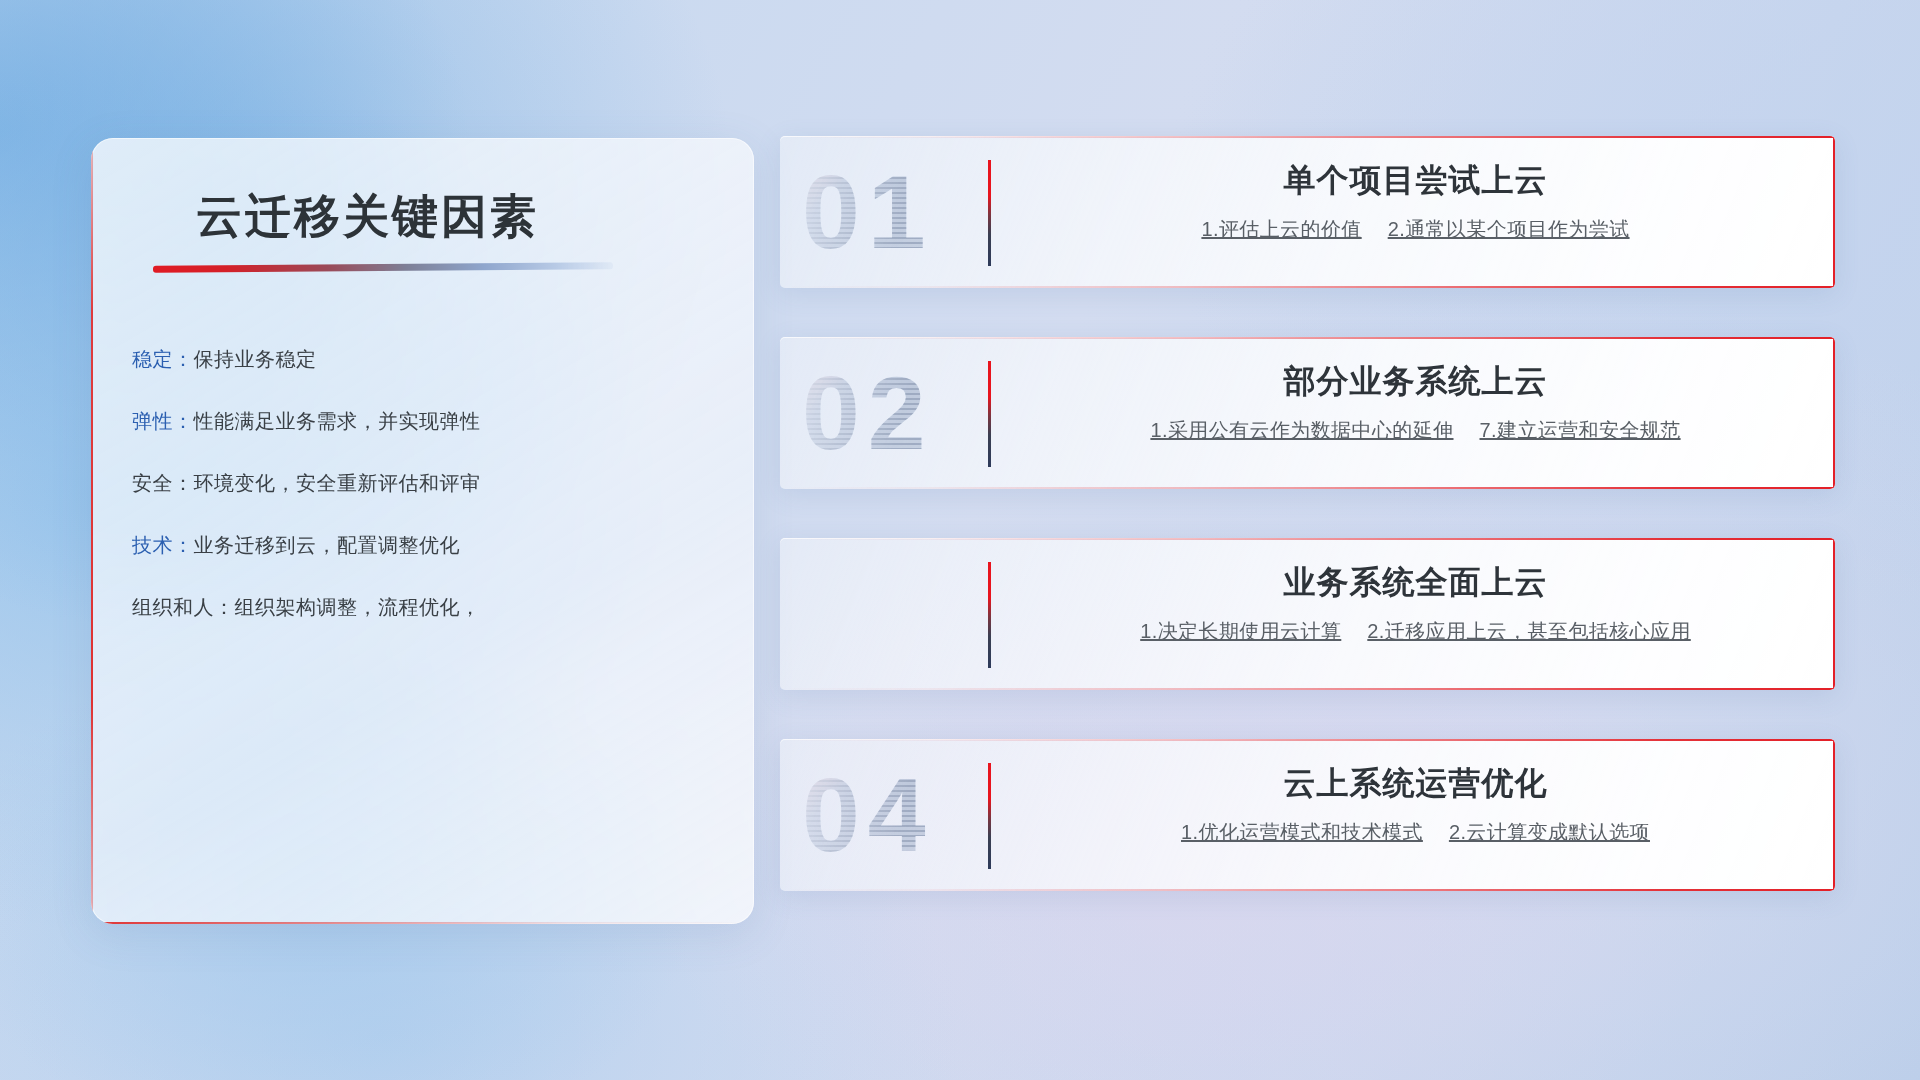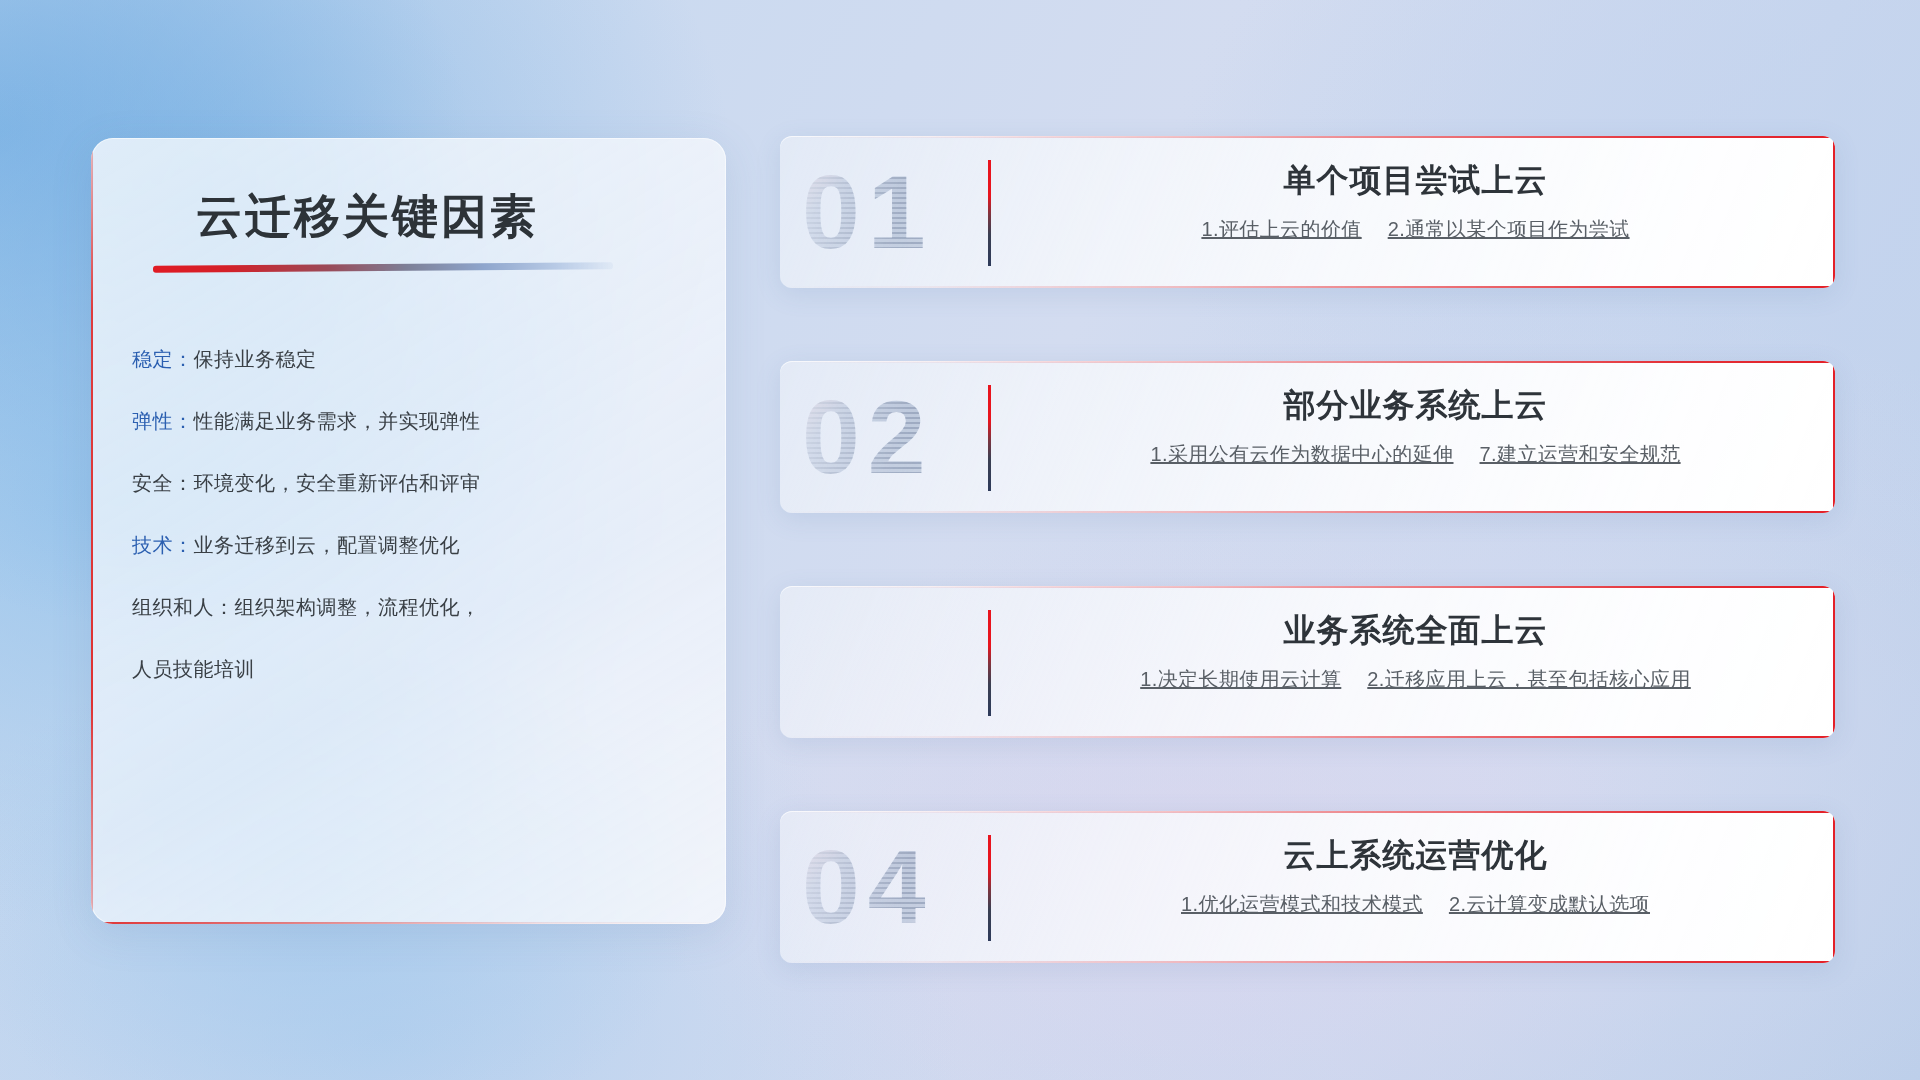--- a/index.html
+++ b/index.html
@@ -61,20 +61,21 @@
     background: linear-gradient(150deg,
         rgba(255,255,255,0.74) 0%,
         rgba(252,253,255,0.66) 35%,
         rgba(248,251,255,0.60) 62%,
         rgba(255,255,255,0.72) 100%);
     box-shadow:
       0 10px 40px rgba(86,122,170,0.15),
       inset 0 0 0 1px rgba(255,255,255,0.55);
     backdrop-filter: blur(2px);
     overflow: hidden;
+    padding-left: 28px;
   }
   
   .left-panel::before {
     content: "";
     position: absolute;
     left: 0; top: 0;
     width: 2px; height: 100%;
     background: linear-gradient(180deg,
       rgba(222,60,60,0.30) 0%,
       rgba(222,40,40,0.90) 22%,
@@ -144,22 +145,22 @@
   
   .cards {
     position: absolute;
     left: 780px;
     top: 136px;
   }
   .card {
     position: relative;
     width: 1055px;
     height: 152px;
-    margin-bottom: 73px;
-    border-radius: 12px;
+    margin-bottom: 49px;
+    border-radius: 5px;
     background: linear-gradient(112deg,
         rgba(255,255,255,0.42) 0%,
         rgba(253,254,255,0.62) 22%,
         rgba(255,255,255,0.86) 55%,
         rgba(255,255,255,0.97) 82%,
         rgba(255,255,255,1) 100%);
     box-shadow:
       0 6px 26px rgba(88,120,168,0.14),
       0 1px 0 rgba(255,255,255,0.7) inset;
     overflow: hidden;
@@ -289,21 +290,20 @@
       </div>
 
       <div class="factor-row">
         <span class="factor-key accent">技术：</span><span class="factor-val">业务迁移到云，配置调整优化</span>
       </div>
 
       <div class="factor-row">
         <span class="factor-key plain">组织和人：</span><span class="factor-val">组织架构调整，流程优化，</span>
       </div>
 
-      <div class="factor-row">人员技能培训</div>
 
     </div>
   </div>
 
   <div class="cards">
 
     <div class="card">
       <div class="card-frame">
         <div class="fr-top"></div>
         <div class="fr-bottom"></div>

